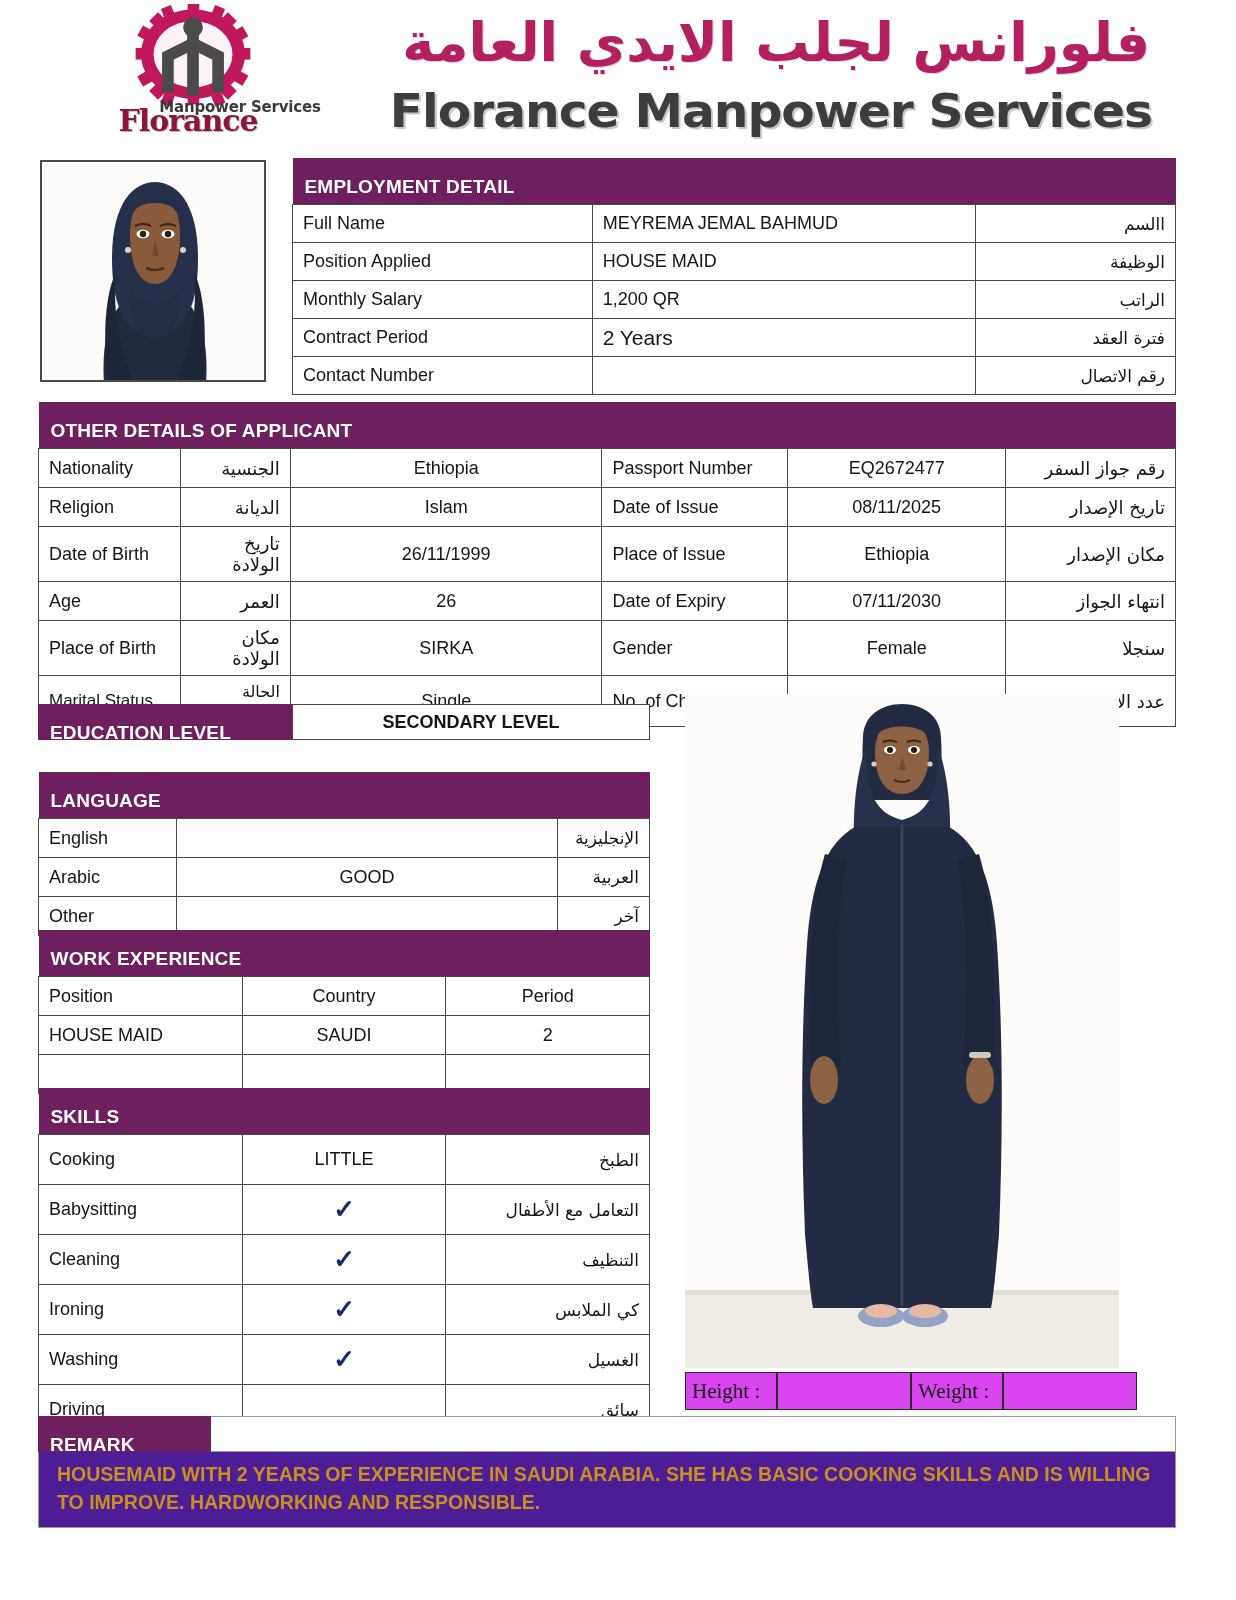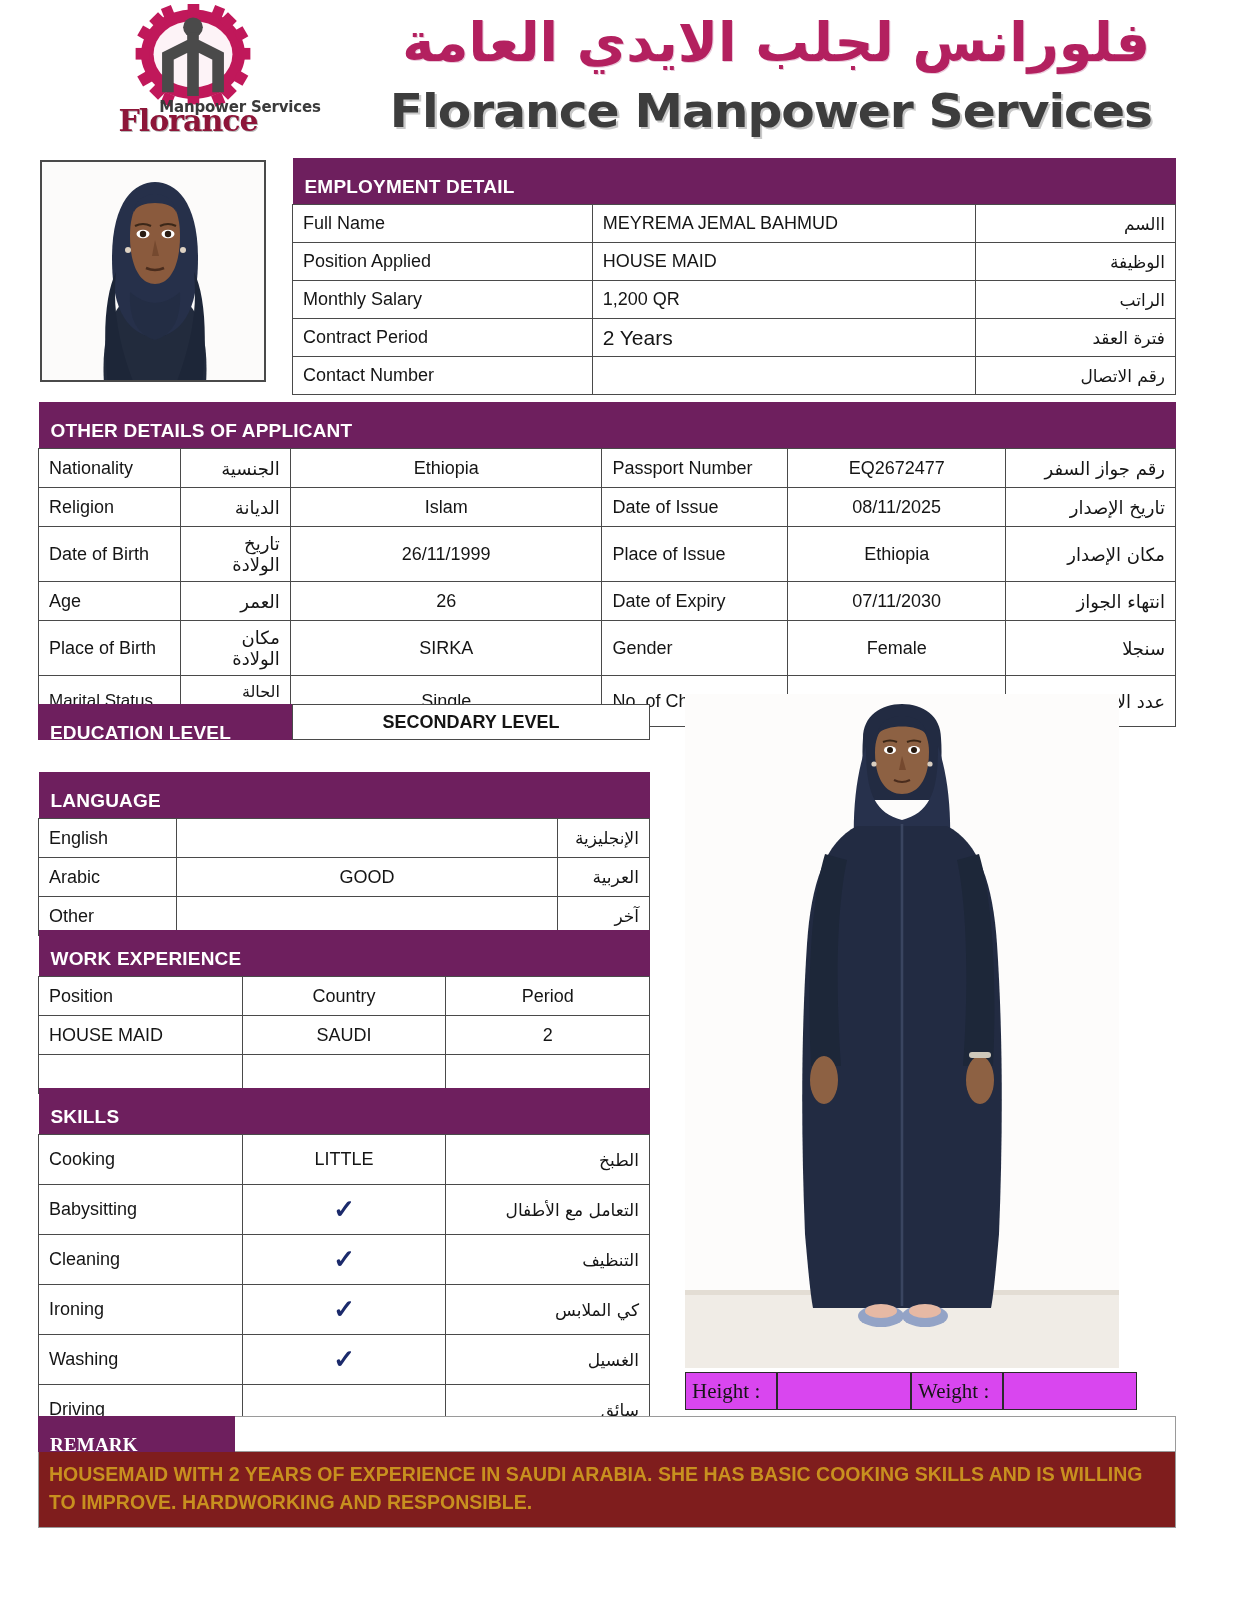--- a/index.html
+++ b/index.html
@@ -117,26 +117,26 @@
   #hw-box div { border:1px solid #2a2a2a; height:38px; display:flex; align-items:center;
                 font-family:"Liberation Serif", serif; font-size:21px; padding-left:6px; background:#d946ef;}
   #hw-box .hl { width:92px; }
   #hw-box .hv { width:134px; }
   #hw-box .wl { width:92px; }
   #hw-box .wv { width:134px; }
 
   
   #remark-section { position:absolute; left:38px; top:1416px; width:1138px; }
   #remark-bar { display:flex; width:1138px; }
-  #remark-bar .rl { width:197px; height:36px;font-family:Liberation Serif, serif; }
+  #remark-bar .rl { width:173px; height:36px; }
   #remark-bar .rr { flex:1; height:36px; background:#fff; border:1px solid #9a9a9a; border-left:none;}
   #remark-text {
     width:1138px; border:1px solid #9a9a9a; border-top:none;
     color:#c8901f; font-weight:bold; font-size:19.5px; line-height:1.45;
-    padding:8px 8px 10px 10px; background:#7f1d1d;
+    padding:8px 8px 10px 18px; background:#4c1d95;
   }
   .col-w1 { width:300px;margin-left:36px; }
   .col-w2 { width:384px; }
   .col-w3 { width:200px; }
 </style>
 </head>
 <body>
 
 <div class="page">
 

